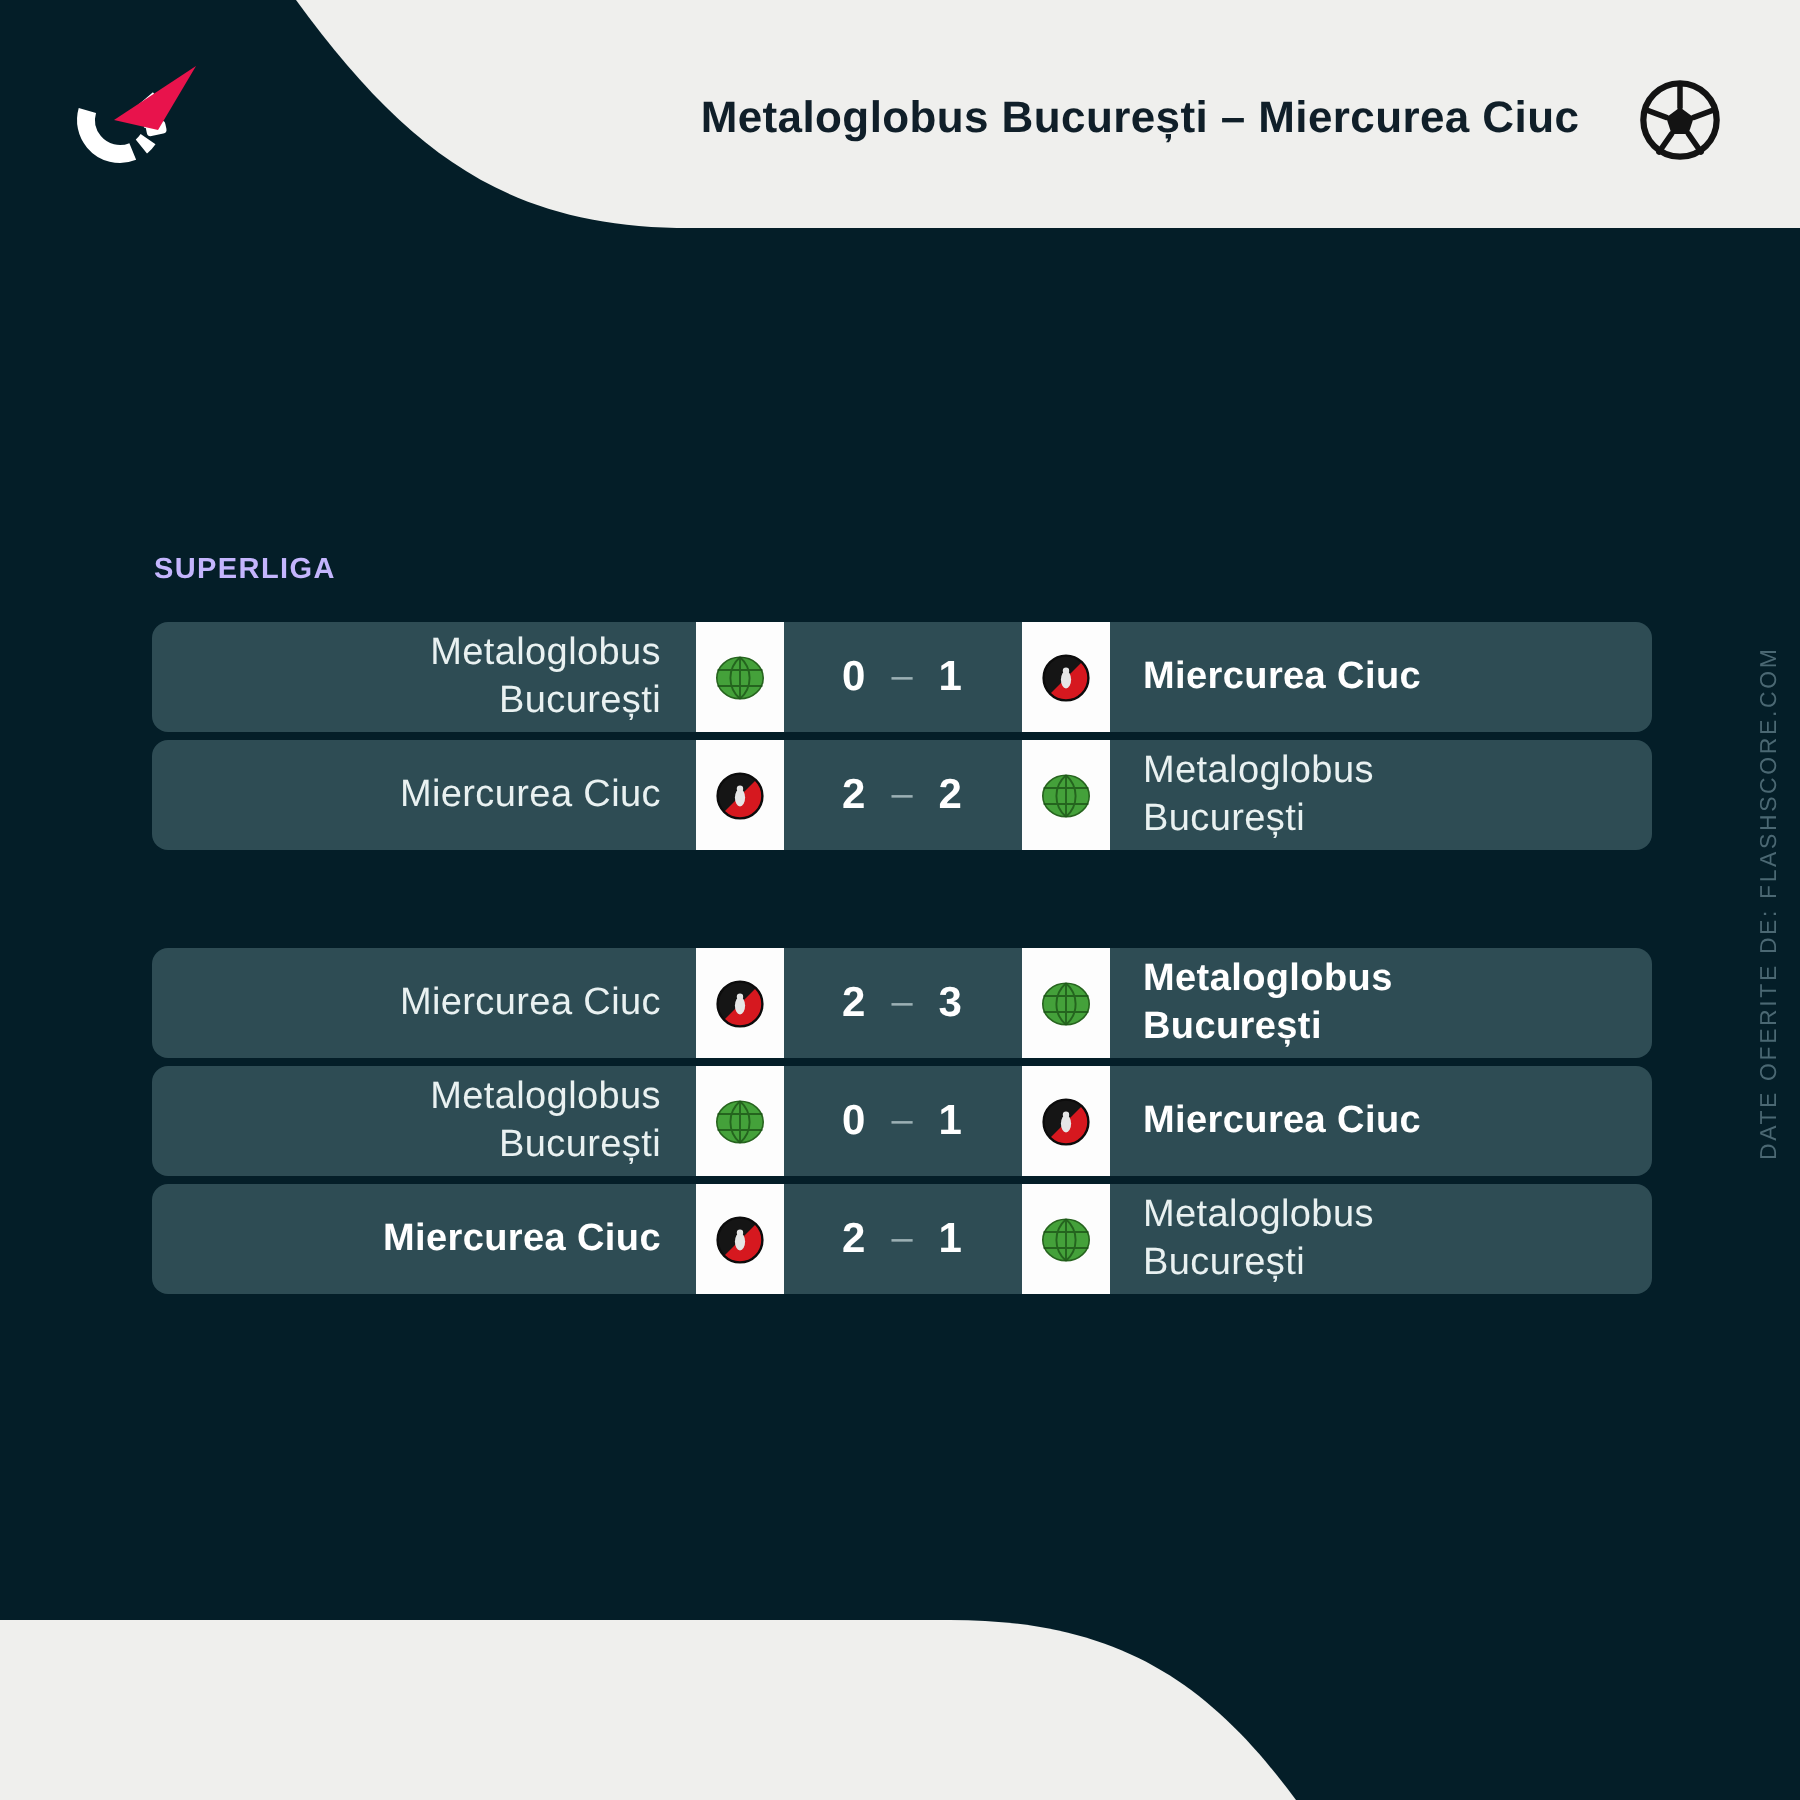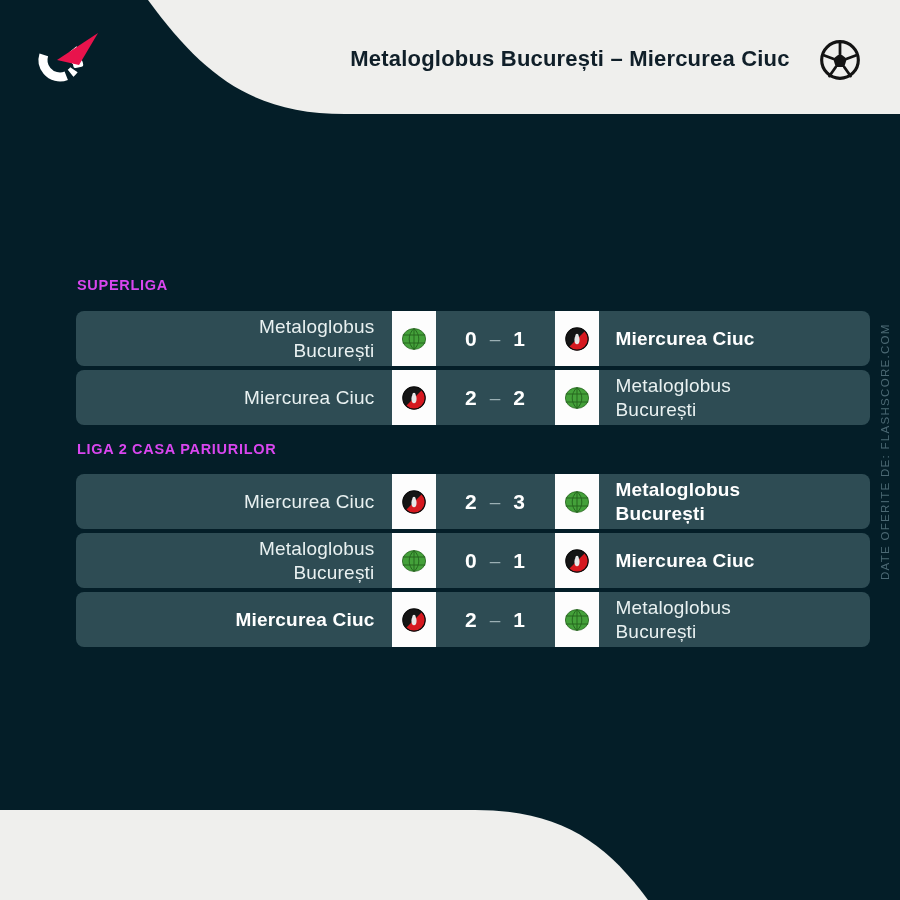--- a/index.html
+++ b/index.html
@@ -17,26 +17,26 @@
   .brand{position:absolute;top:28px;left:34px;width:68px;height:60px;}
   .title{
     position:absolute;top:0;left:320px;right:80px;height:118px;
     display:flex;align-items:center;justify-content:center;
     font-size:22px;font-weight:bold;color:#101f29;letter-spacing:.2px;
   }
   .ball{position:absolute;top:38px;left:818px;width:44px;height:44px;}
   
   .section-label{
     position:absolute;left:77px;height:18px;
-    font-size:14.5px;font-weight:bold;color:#d946ef;letter-spacing:.7px;
+    font-size:14.5px;font-weight:bold;color:#c4b5fd;letter-spacing:.7px;
   }
   .row{
     position:absolute;left:76px;width:750px;height:55px;
     background:#2e4c54;border-radius:8px;
-    display:flex;align-items:stretch;overflow:hidden;padding-left:44px;
+    display:flex;align-items:stretch;overflow:hidden;
   }
   .name{
     flex:1;display:flex;align-items:center;
     color:#e9f1f1;font-size:19px;line-height:1.22;letter-spacing:.2px;
   }
   .name.home{justify-content:flex-end;text-align:right;padding-right:17px;}
   .name.away{justify-content:flex-start;text-align:left;padding-left:17px;}
   .team-name{display:inline-block;max-width:185px;}
   .team-name.winner{font-weight:bold;color:#ffffff;}
   .logo-strip{
@@ -157,21 +157,20 @@
       <path d="M6,15 L34,15"></path>
       <path d="M6,25 L34,25"></path>
     </g>
   </svg>
 </div>
     <div class="name away">
       <span class="team-name">Metaloglobus București</span>
     </div>
   </div>
 
-  <div class="section-label" style="top:441px">LIGA 2 CASA PARIURILOR</div>
 
   <div class="row" style="top:474px">
     <div class="name home">
       <span class="team-name">Miercurea Ciuc</span>
     </div>
     <div class="logo-strip">
   <svg width="32" height="32" viewBox="0 0 40 40">
     <circle cx="20" cy="20" r="14" fill="#151515"></circle>
     <path d="M30,10 A14.1,14.1 0 0 1 10,30 Z" fill="#d6181f"></path>
     <circle cx="20" cy="20" r="14" fill="none" stroke="#0c0c0c" stroke-width="1.5"></circle>

